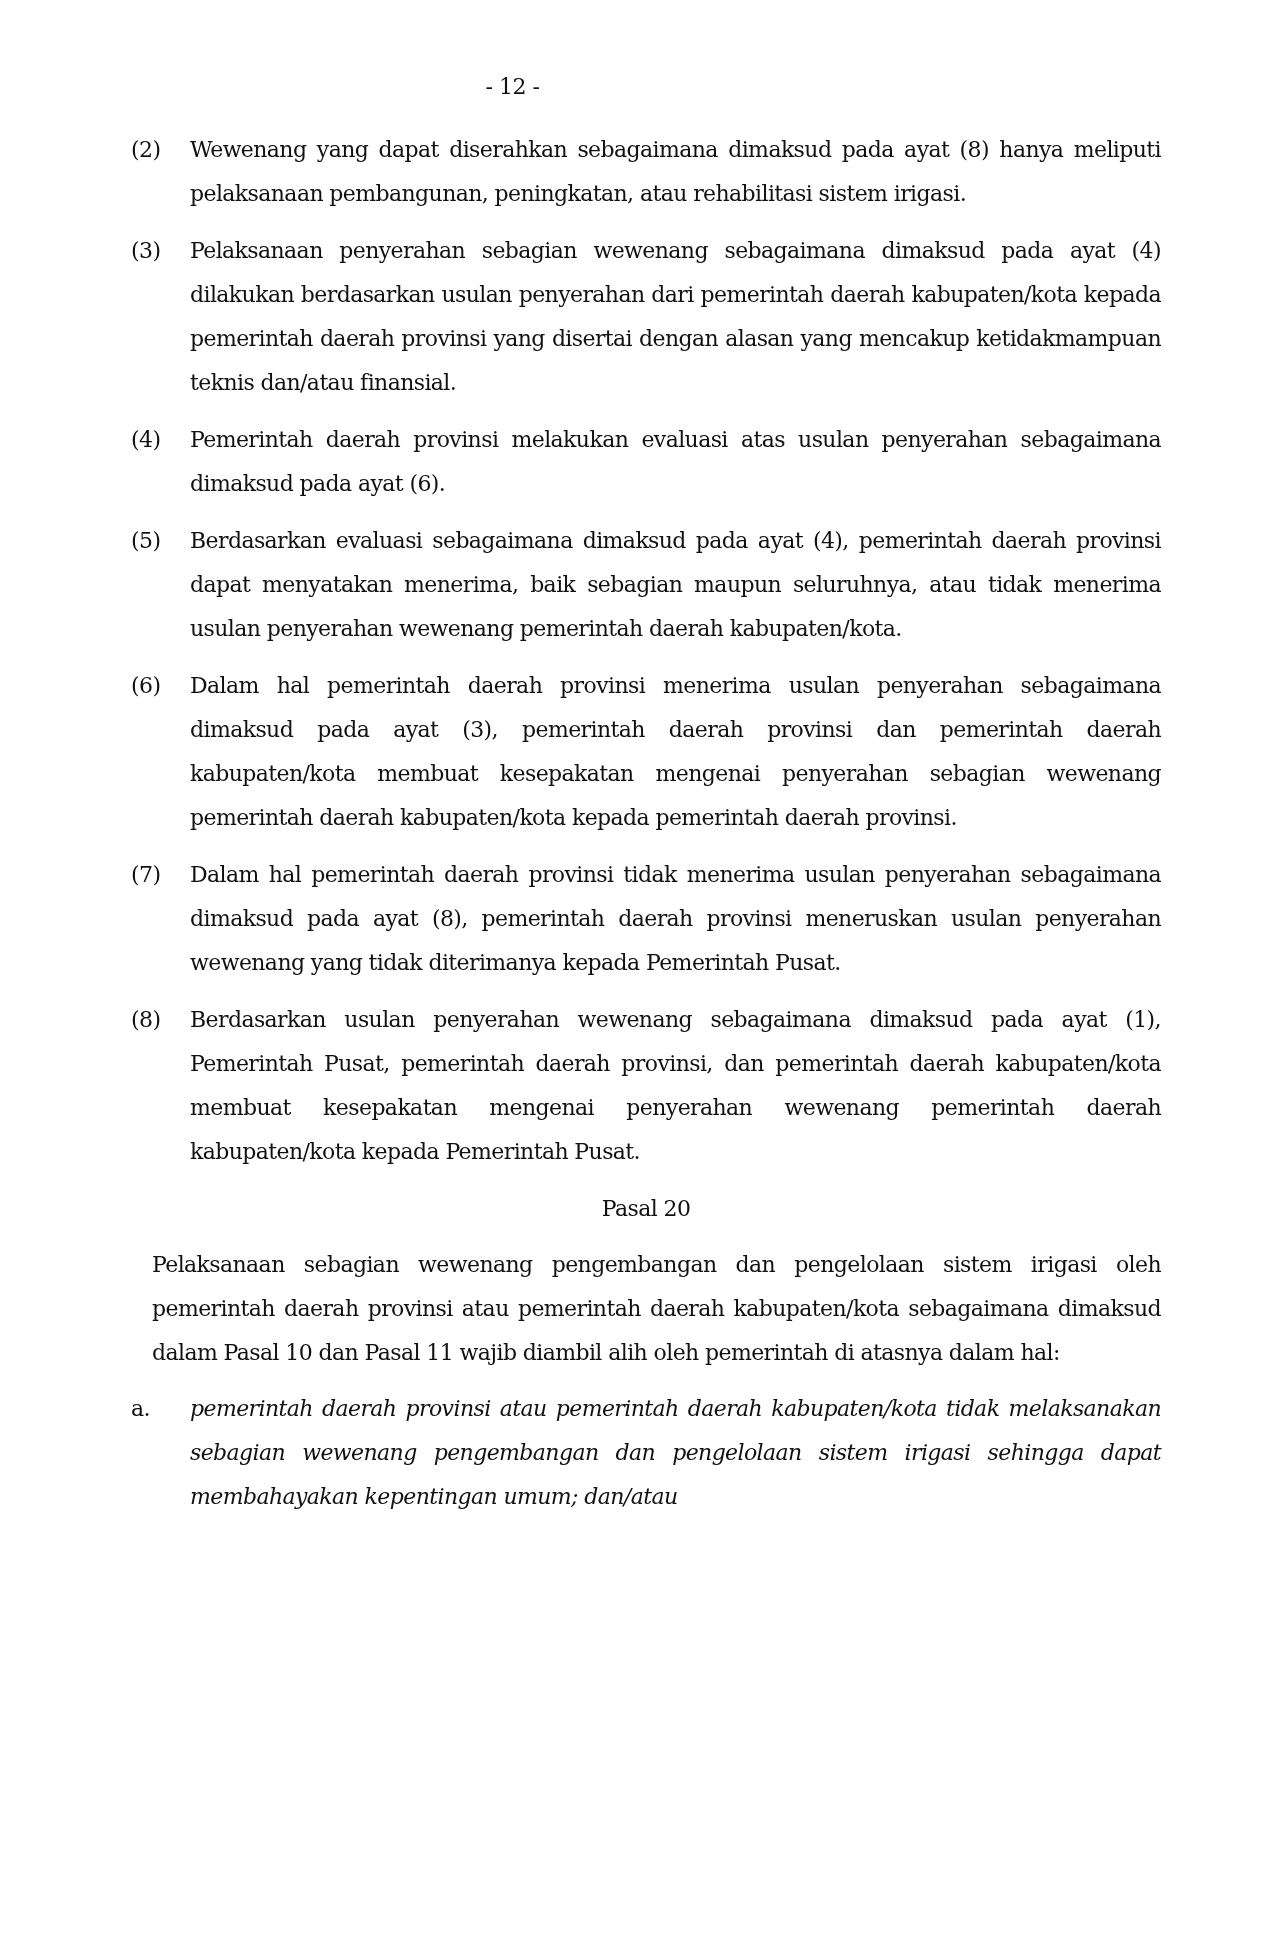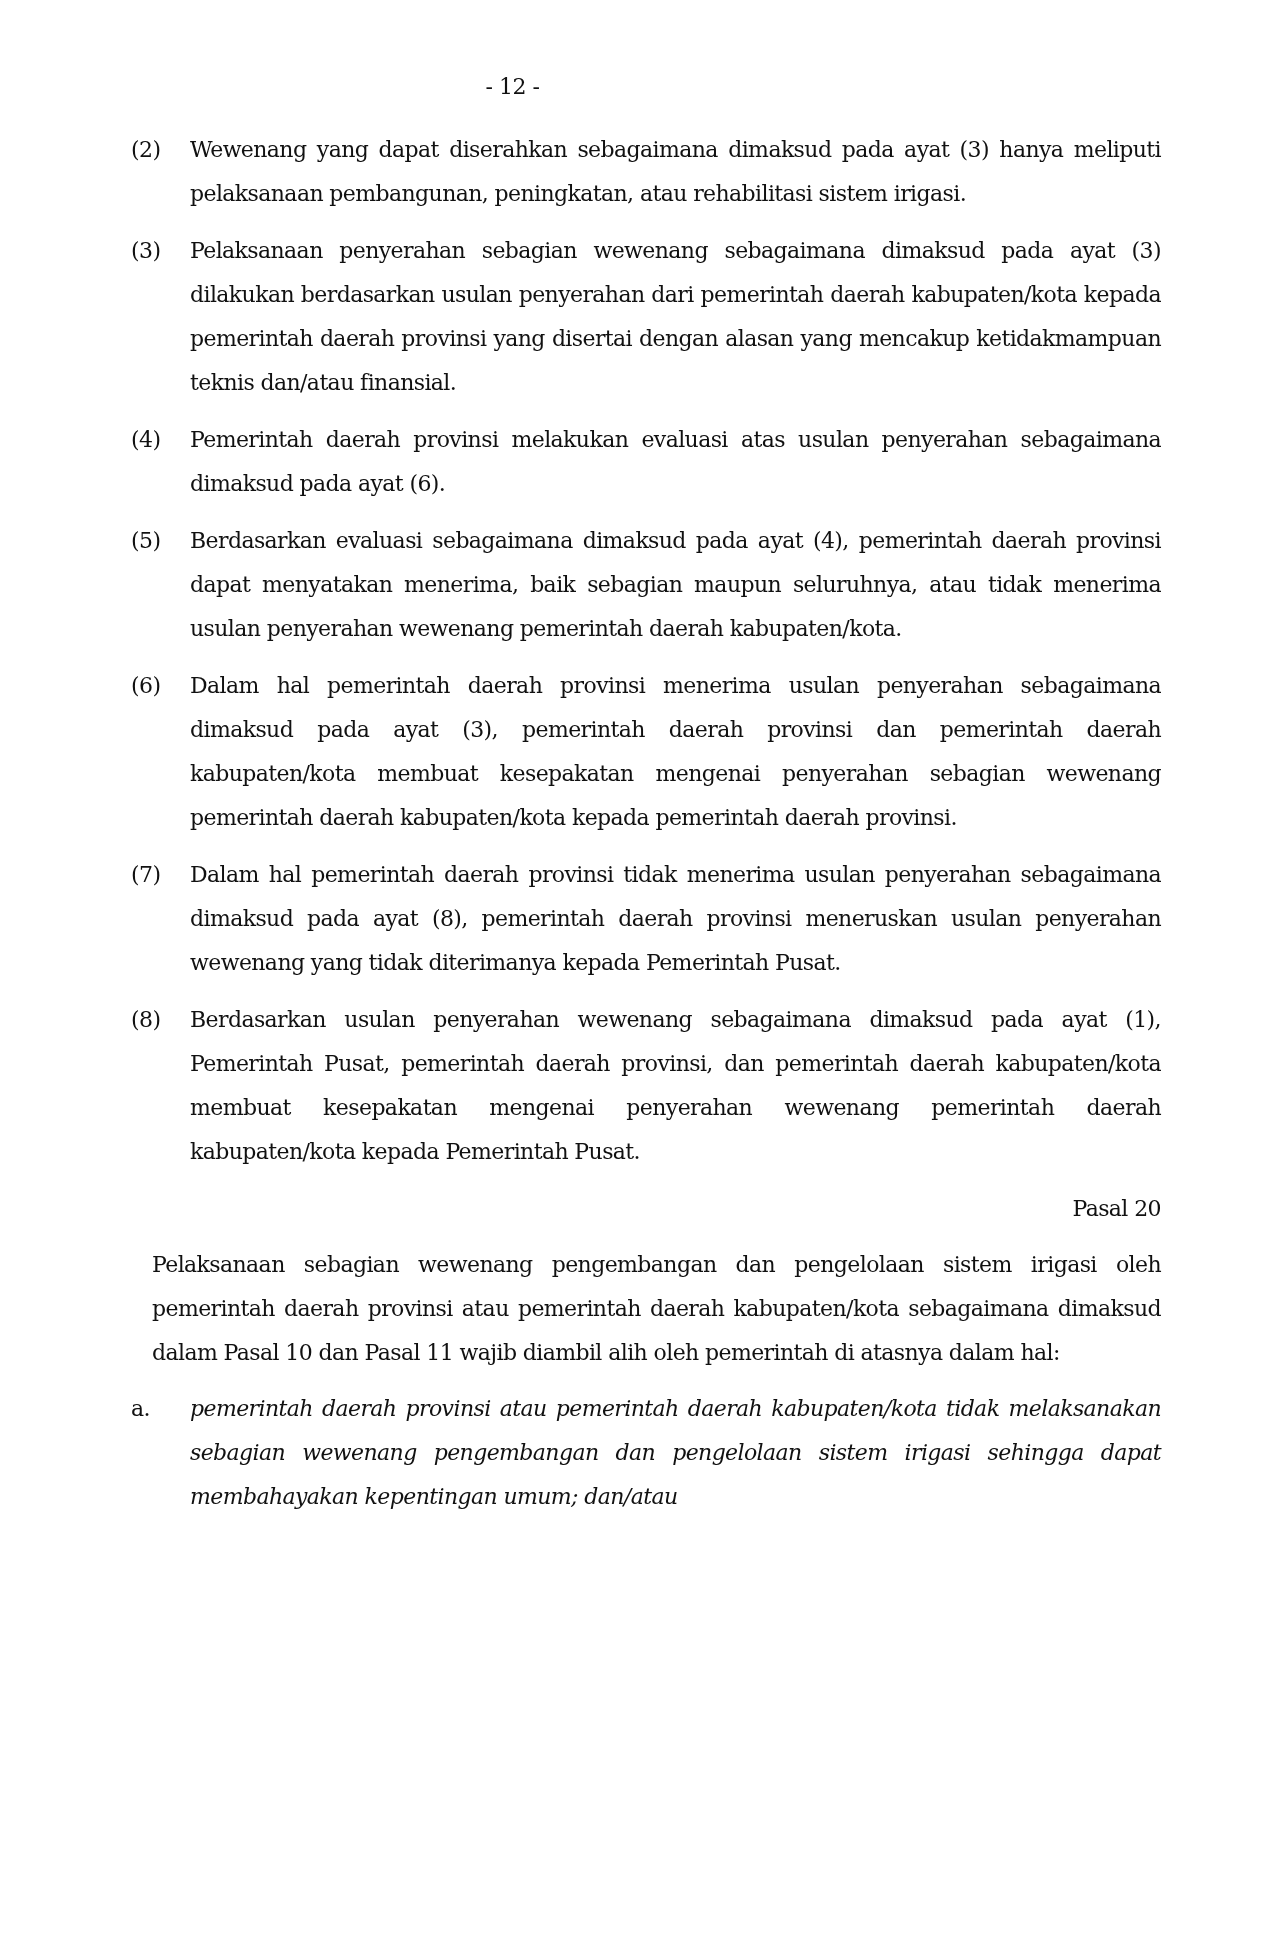--- a/index.html
+++ b/index.html
@@ -40,21 +40,21 @@
     .ayat .num {
       width: 59px;
       flex: 0 0 59px;
     }
     .ayat .txt {
       flex: 1 1 auto;
       text-align: justify;
       text-align-last: left;
     }
     .pasal-heading {
-      text-align: right;
+      text-align: center;
       margin-top: 10px;
       margin-bottom: 12px;
     }
     .pasal-body {
       text-align: justify;
       margin-bottom: 12px;
       margin-left: 21px;
     }
     .point {
       display: flex;
@@ -71,26 +71,26 @@
   </style>
 </head>
 <body>
 
 <div class="page-number">- 12 -</div>
 
 <div class="content">
 
   <div class="ayat">
     <span class="num">(2)</span>
-    <span class="txt">Wewenang yang dapat diserahkan sebagaimana dimaksud pada ayat (3) hanya meliputi pelaksanaan pembangunan, peningkatan, atau rehabilitasi sistem irigasi.</span>
+    <span class="txt">Wewenang yang dapat diserahkan sebagaimana dimaksud pada ayat (8) hanya meliputi pelaksanaan pembangunan, peningkatan, atau rehabilitasi sistem irigasi.</span>
   </div>
 
   <div class="ayat">
     <span class="num">(3)</span>
-    <span class="txt">Pelaksanaan penyerahan sebagian wewenang sebagaimana dimaksud pada ayat (3) dilakukan berdasarkan usulan penyerahan dari pemerintah daerah kabupaten/kota kepada pemerintah daerah provinsi yang disertai dengan alasan yang mencakup ketidakmampuan teknis dan/atau finansial.</span>
+    <span class="txt">Pelaksanaan penyerahan sebagian wewenang sebagaimana dimaksud pada ayat (4) dilakukan berdasarkan usulan penyerahan dari pemerintah daerah kabupaten/kota kepada pemerintah daerah provinsi yang disertai dengan alasan yang mencakup ketidakmampuan teknis dan/atau finansial.</span>
   </div>
 
   <div class="ayat">
     <span class="num">(4)</span>
     <span class="txt">Pemerintah daerah provinsi melakukan evaluasi atas usulan penyerahan sebagaimana dimaksud pada ayat (6).</span>
   </div>
 
   <div class="ayat">
     <span class="num">(5)</span>
     <span class="txt">Berdasarkan evaluasi sebagaimana dimaksud pada ayat (4), pemerintah daerah provinsi dapat menyatakan menerima, baik sebagian maupun seluruhnya, atau tidak menerima usulan penyerahan wewenang pemerintah daerah kabupaten/kota.</span>

